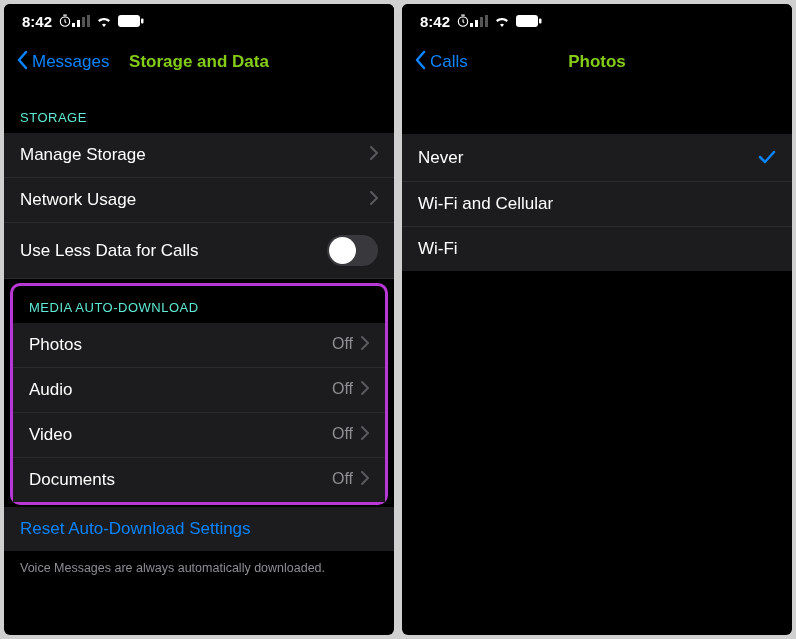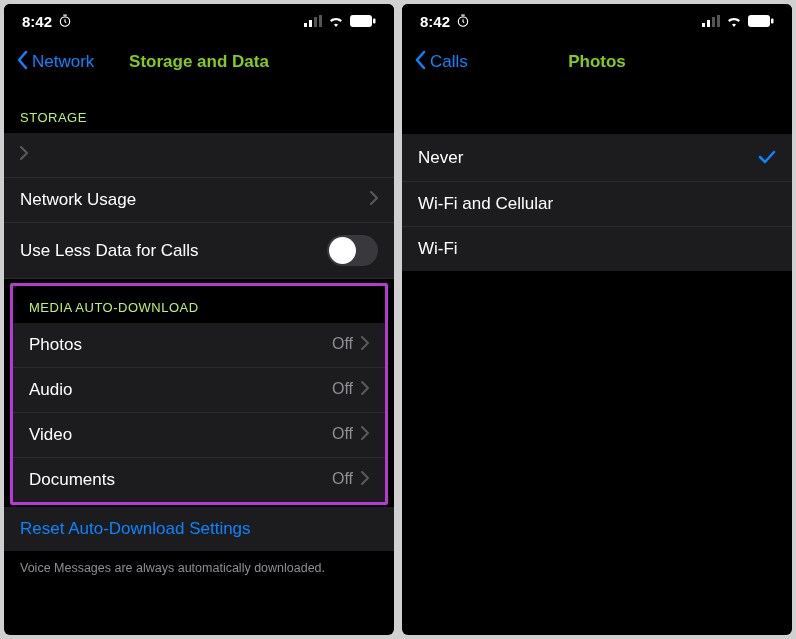--- a/index.html
+++ b/index.html
@@ -19,21 +19,20 @@
     background: #000;
     border-radius: 6px;
     overflow: hidden;
     display: flex;
     flex-direction: column;
     color: #fff;
   }
   .status-bar {
     height: 34px;
     display: flex;
-    justify-content: space-between;
     align-items: center;
     padding: 0 18px;
     font-size: 15px;
     font-weight: 600;
     background: #000;
   }
   .status-left { display: flex; align-items: center; gap: 6px; }
   .status-right { display: flex; align-items: center; gap: 6px; }
   .nav-bar {
     height: 48px;
@@ -55,21 +54,21 @@
     position: absolute;
     left: 50%;
     transform: translateX(-50%);
     font-size: 17px;
     font-weight: 600;
     color: #84cc16;
   }
   .content { flex: 1; overflow-y: auto; }
   .section-header {
     font-size: 13px;
-    color: #bef264;
+    color: #5eead4;
     padding: 24px 16px 8px 16px;
     text-transform: uppercase;
     letter-spacing: 0.5px;
   }
   .row {
     background: #1c1c1e;
     padding: 12px 16px;
     display: flex;
     align-items: center;
     justify-content: space-between;
@@ -90,21 +89,21 @@
   }
   .toggle-knob {
     width: 27px; height: 27px;
     background: #fff;
     border-radius: 50%;
     position: absolute;
     top: 2px; left: 2px;
   }
   .highlight-box {
     border: 3px solid #b838d6;
-    border-radius: 2px;
+    border-radius: 10px;
     margin: 4px 6px 2px 6px;
   }
   .highlight-box .section-header { padding-top: 14px; }
   .link-row {
     background: #1c1c1e;
     padding: 12px 16px;
     font-size: 17px;
     color: #0a84ff;
     cursor: pointer;
   }
@@ -154,28 +153,29 @@
     </div>
   </div>
 
   <div class="nav-bar">
     <div class="nav-back">
       <span>
         <svg width="12" height="20" viewBox="0 0 12 20" fill="none" stroke="#0a84ff" stroke-width="2.5" stroke-linecap="round" stroke-linejoin="round">
             <polyline points="10,2 3,10 10,18"></polyline>
           </svg>
       </span>
-      <span>Network</span>
+      <span>Messages</span>
     </div>
     <div class="nav-title">Storage and Data</div>
   </div>
 
   <div class="content">
     <div class="section-header">STORAGE</div>
     <div class="row">
+      <span class="row-label">Manage Storage</span>
       <span class="chevron">
         <svg width="8" height="14" viewBox="0 0 8 14" fill="none" stroke="#5a5a5e" stroke-width="2" stroke-linecap="round" stroke-linejoin="round">
             <polyline points="1,1 7,7 1,13"></polyline>
           </svg>
       </span>
     </div>
 
     <div class="row">
       <span class="row-label">Network Usage</span>
       <span class="chevron">

